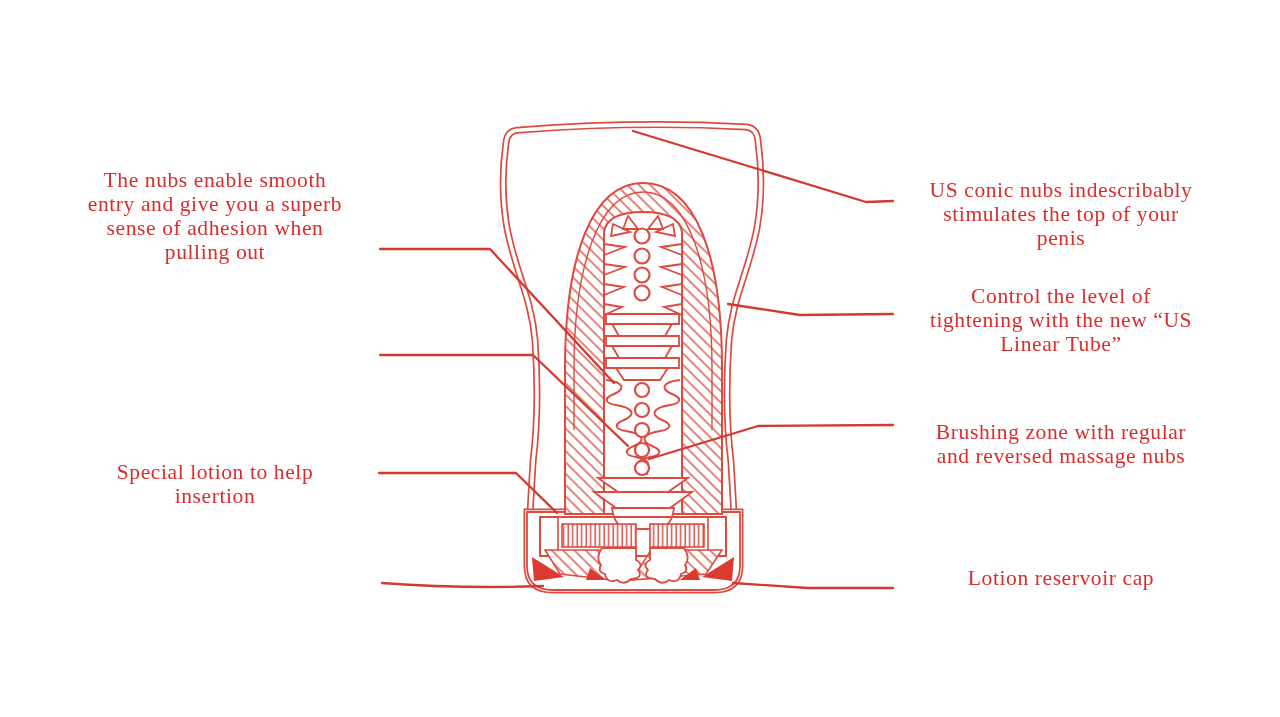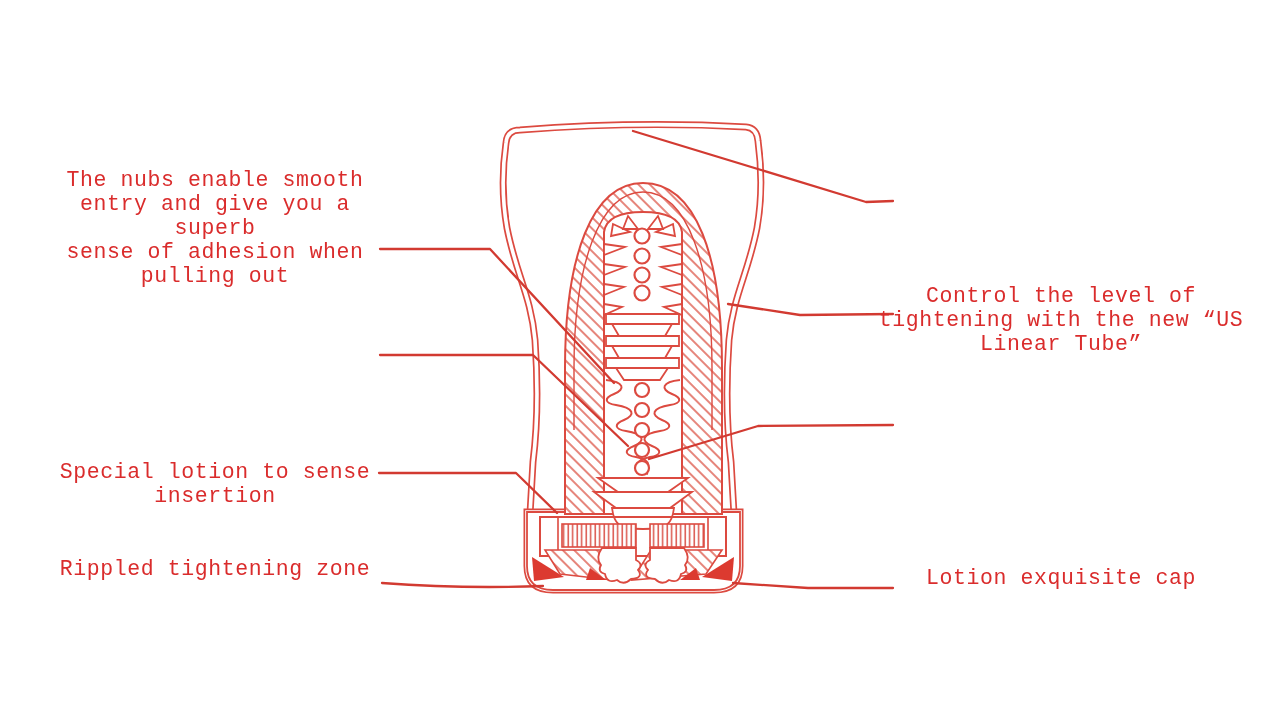--- a/index.html
+++ b/index.html
@@ -1,18 +1,18 @@
 <!DOCTYPE html>
 <html><head>
 <meta charset="utf-8">
 <style>
   html,body{margin:0;padding:0;background:#ffffff;}
   .stage{
     position:relative;width:1280px;height:717px;background:#ffffff;
-    overflow:hidden;font-family:Liberation Mono, monospace;
+    overflow:hidden;font-family:Liberation Serif, serif;
   }
   .diagram-svg{position:absolute;left:0;top:0;width:1280px;height:717px;}
   .callout{
     position:absolute;color:#da2c2c;text-align:center;
     font-size:21.5px;line-height:24px;letter-spacing:0.6px;font-weight:normal;
     white-space:pre-line;
   }
   .callout.left{left:40px;width:350px;}
   .callout.right{left:875px;width:372px;}
   .c-l1{top:168px;}
@@ -146,21 +146,25 @@
       <polyline points="728,304 800,315 893,314"></polyline>
       <polyline points="649,459 758,426 893,425"></polyline>
       <polyline points="733,583 808,588 893,588"></polyline>
     </g>
   </svg>
 
   <div class="callout left c-l1">The nubs enable smooth
 entry and give you a superb
 sense of adhesion when
 pulling out</div>
-  <div class="callout left c-l3">Special lotion to sense
+  <div class="callout left c-l3">Special lotion to help
 insertion</div>
-  <div class="callout left c-l4">Rippled tightening zone</div>
+  <div class="callout right c-r1">US conic nubs indescribably
+stimulates the top of your
+penis</div>
   <div class="callout right c-r2">Control the level of
 tightening with the new “US
 Linear Tube”</div>
-  <div class="callout right c-r4">Lotion exquisite cap</div>
+  <div class="callout right c-r3">Brushing zone with regular
+and reversed massage nubs</div>
+  <div class="callout right c-r4">Lotion reservoir cap</div>
 
 </div>
 
 </body></html>

